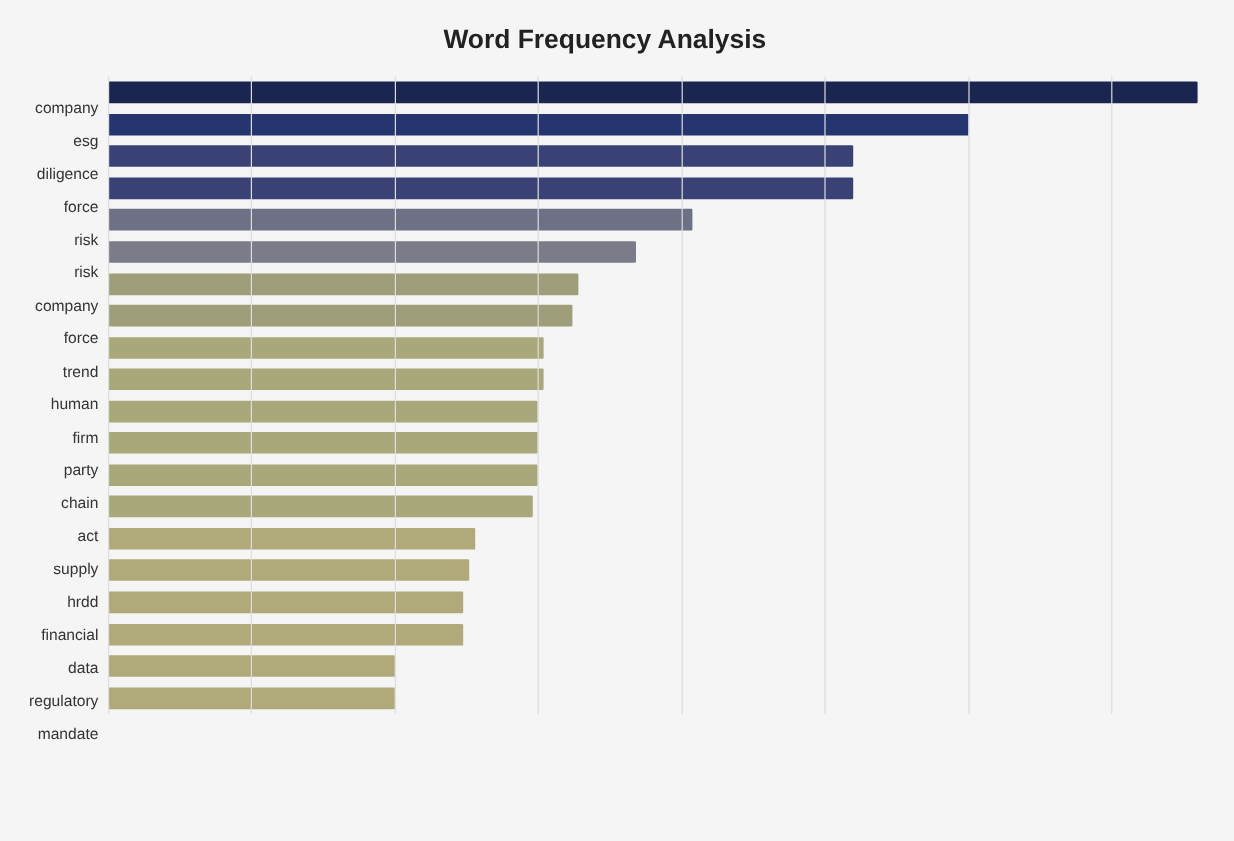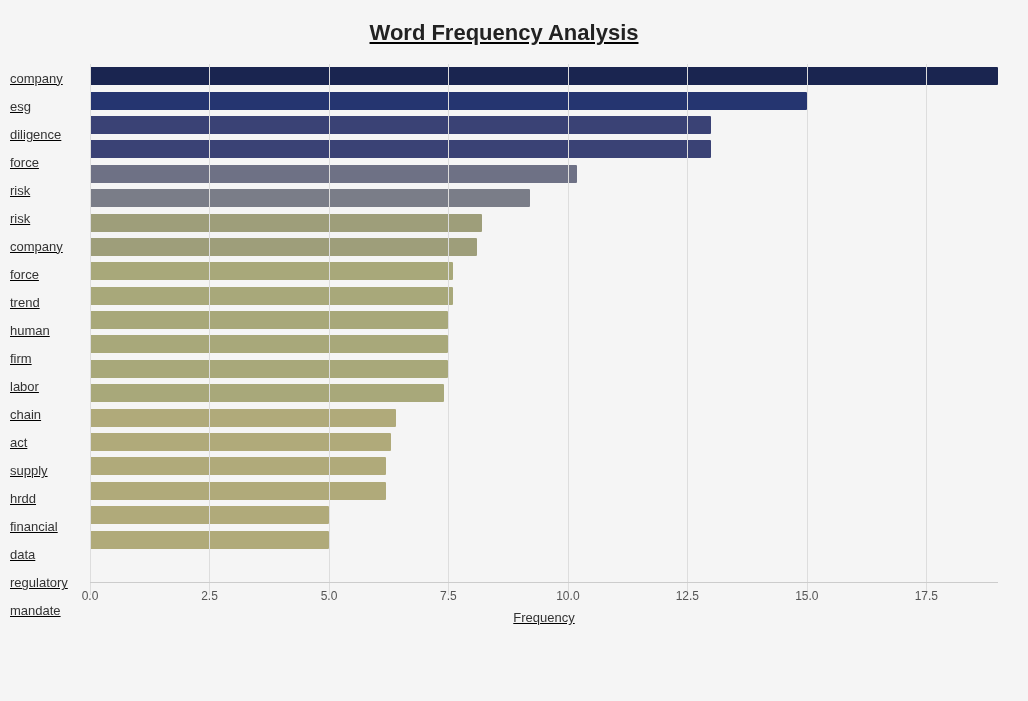--- a/index.html
+++ b/index.html
@@ -11,41 +11,41 @@
       align-items: center;
       width: 1028px;
       min-height: 701px;
     }
     .chart-container {
       background: #f5f5f5;
       width: 1028px;
       height: 701px;
       padding: 20px 30px 60px 10px;
       position: relative;
-      text-decoration: underline;
     }
     .chart-title {
       text-align: center;
       font-size: 22px;
       font-weight: bold;
       color: #222;
       margin-bottom: 18px;
     }
     .chart-area {
       display: flex;
       flex-direction: row;
       height: calc(100% - 60px);
     }
     .y-labels {
       display: flex;
       flex-direction: column;
       justify-content: space-around;
-      align-items: flex-start;
+      align-items: flex-end;
       padding-right: 8px;
       min-width: 80px;
+      margin-top: 12px;
     }
     .y-label {
       font-size: 13px;
       color: #333;
       line-height: 1;
       height: 24px;
       display: flex;
       align-items: center;
       justify-content: flex-end;
     }
@@ -127,21 +127,21 @@
         <div class="y-label">esg</div>
         <div class="y-label">diligence</div>
         <div class="y-label">force</div>
         <div class="y-label">risk</div>
         <div class="y-label">risk</div>
         <div class="y-label">company</div>
         <div class="y-label">force</div>
         <div class="y-label">trend</div>
         <div class="y-label">human</div>
         <div class="y-label">firm</div>
-        <div class="y-label">labor</div>
+        <div class="y-label">party</div>
         <div class="y-label">chain</div>
         <div class="y-label">act</div>
         <div class="y-label">supply</div>
         <div class="y-label">hrdd</div>
         <div class="y-label">financial</div>
         <div class="y-label">data</div>
         <div class="y-label">regulatory</div>
         <div class="y-label">mandate</div>
       </div>
     <div class="bars-and-grid">
@@ -210,28 +210,15 @@
           <div class="bar-row">
             <div class="bar" style="width: 32.6316%; background-color: rgb(176, 170, 122);"></div>
           </div>
           <div class="bar-row">
             <div class="bar" style="width: 26.3158%; background-color: rgb(176, 170, 122);"></div>
           </div>
           <div class="bar-row">
             <div class="bar" style="width: 26.3158%; background-color: rgb(176, 170, 122);"></div>
           </div>
         </div>
-      <div class="bottom-section">
-        <div class="x-axis" id="x-axis" style="width:100%; position:relative; height:24px;">
-        <span class="x-tick" style="left: 0%;">0.0</span>
-            <span class="x-tick" style="left: 13.16%;">2.5</span>
-            <span class="x-tick" style="left: 26.32%;">5.0</span>
-            <span class="x-tick" style="left: 39.47%;">7.5</span>
-            <span class="x-tick" style="left: 52.63%;">10.0</span>
-            <span class="x-tick" style="left: 65.79%;">12.5</span>
-            <span class="x-tick" style="left: 78.95%;">15.0</span>
-            <span class="x-tick" style="left: 92.11%;">17.5</span>
-          </div>
-        <div class="x-axis-label">Frequency</div>
-      </div>
     </div>
   </div>
 </div>
 
 </body></html>

